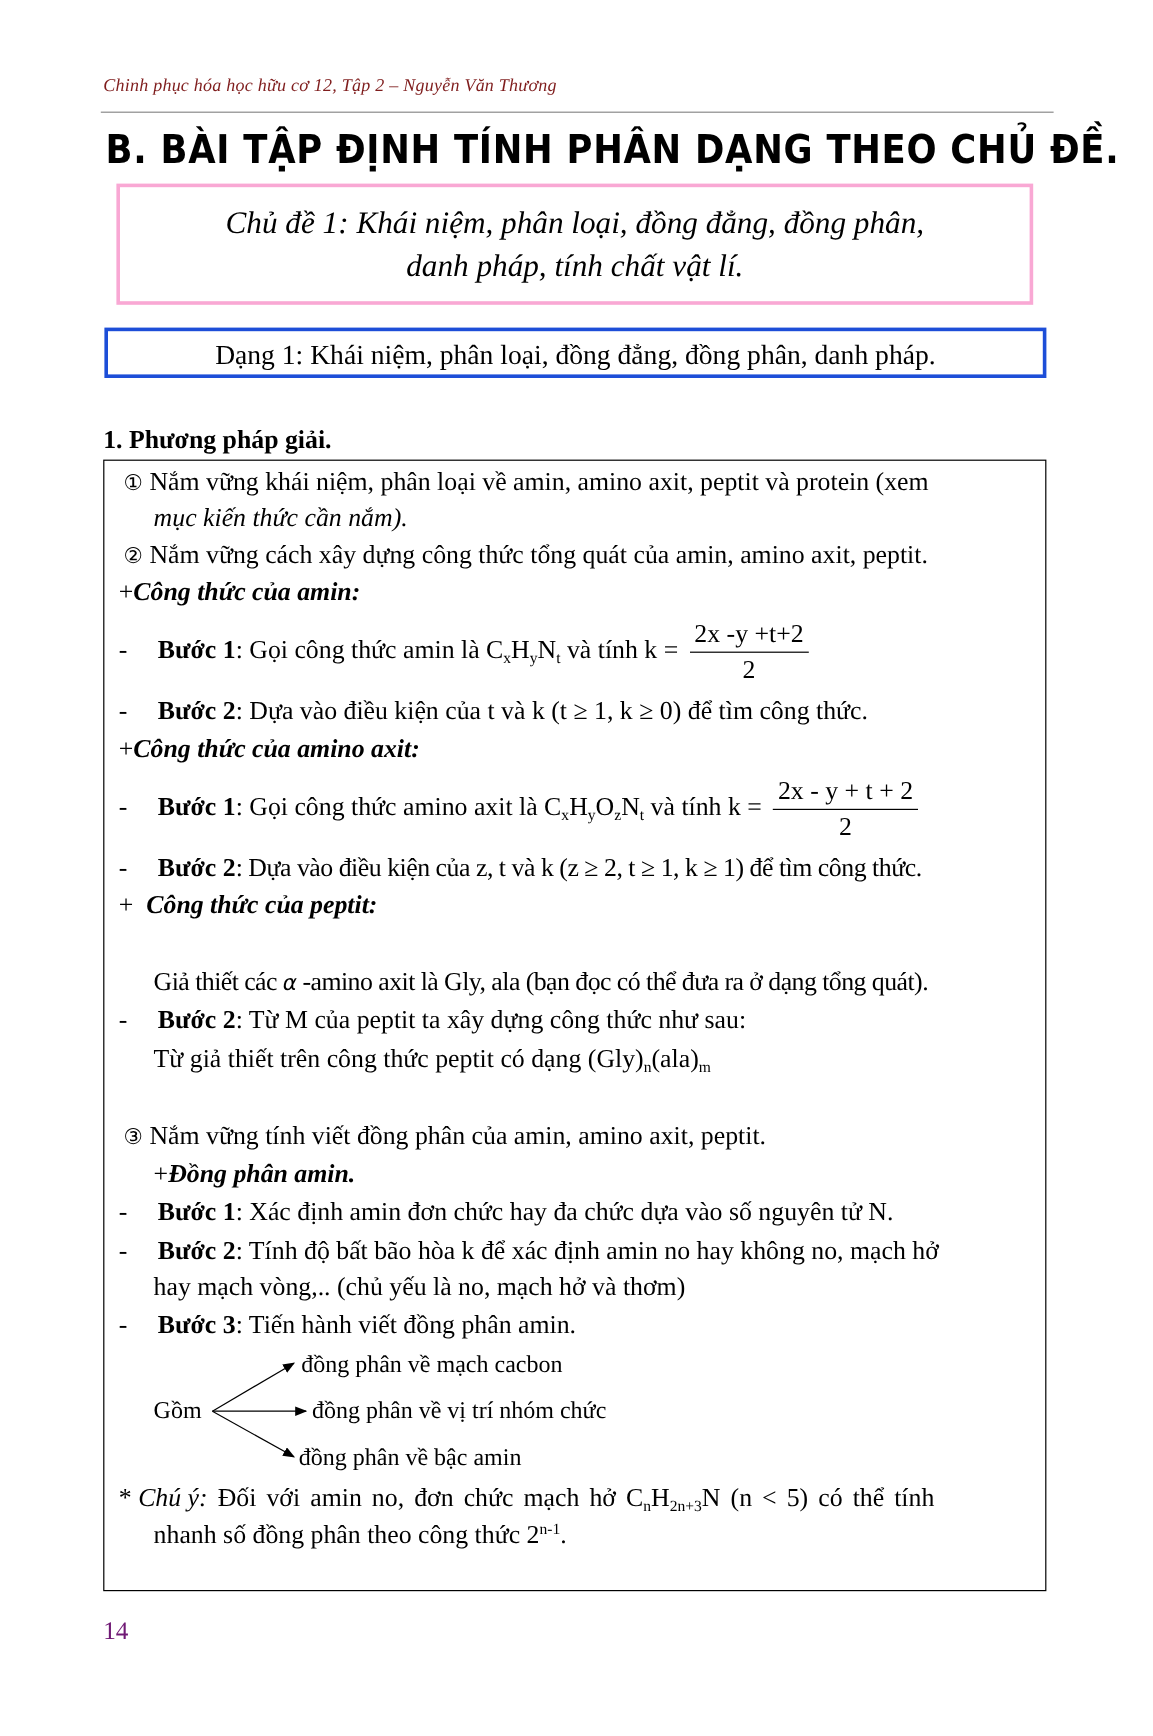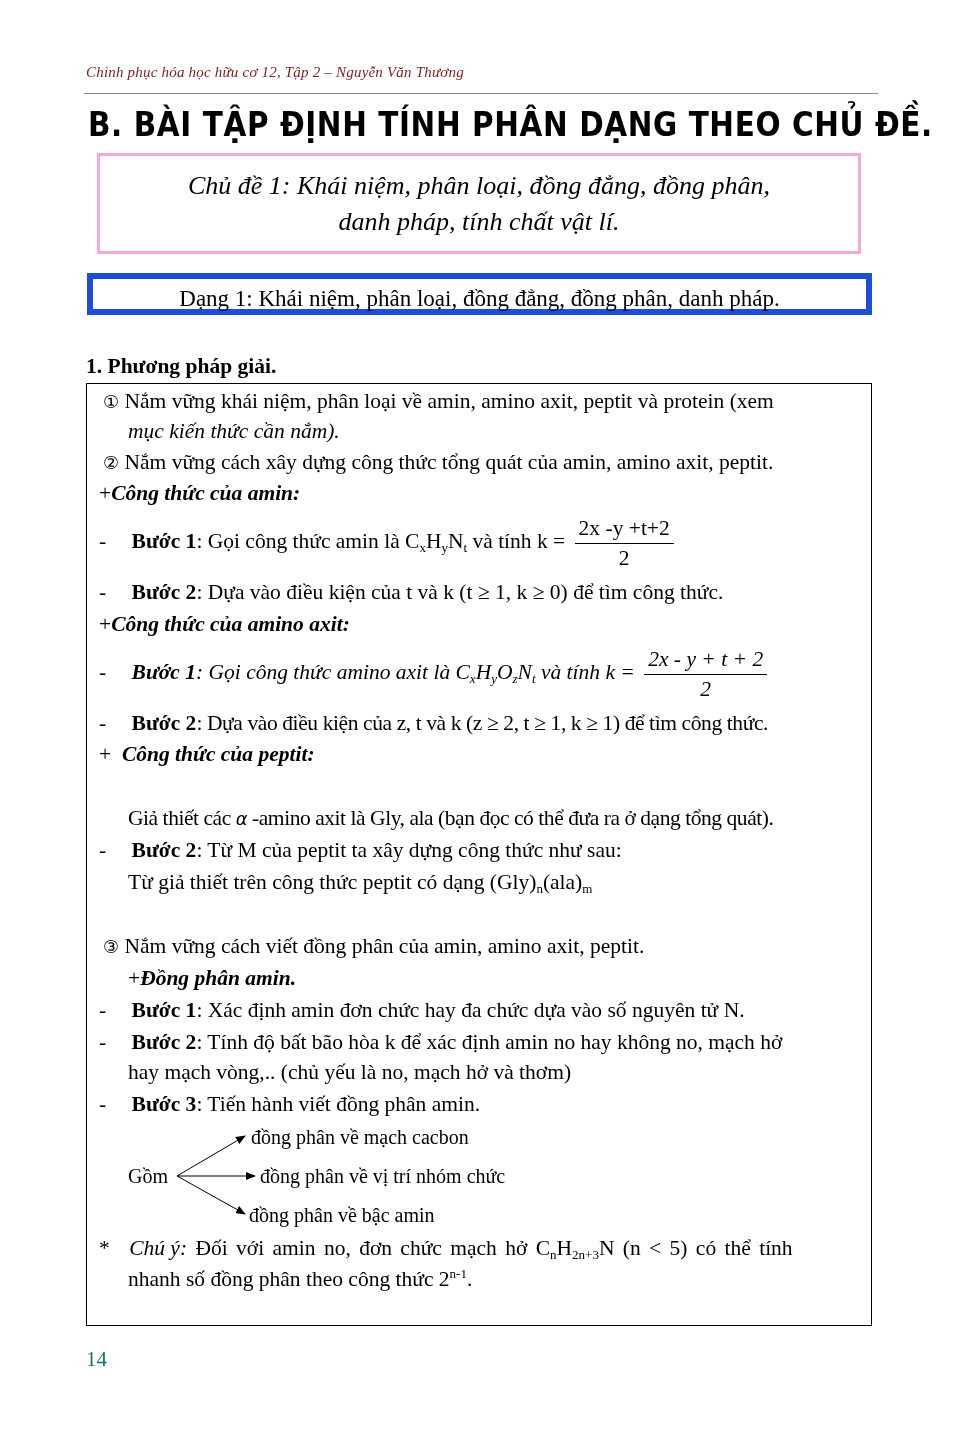--- a/index.html
+++ b/index.html
@@ -7,36 +7,36 @@
          font-family: "Liberation Serif", serif; color: #000; }
   .running-header { position: absolute; left: 86px; top: 64px; width: 792px;
          font-style: italic; font-size: 15px; color: #7f1d1d; letter-spacing: 0.2px; }
   .header-rule { position: absolute; left: 84px; top: 93px; width: 794px; height: 1px; background: #8a8a8a; }
   .section-title { position: absolute; left: 88px; top: 106px; width: 790px;
          font-family: "DejaVu Sans", sans-serif; font-weight: bold; font-size: 29.5px;
          letter-spacing: 0.6px; transform: scaleY(1.12); transform-origin: left top; white-space: nowrap; }
   .topic-box { position: absolute; left: 97px; top: 153px; width: 764px; height: 101px;
          border: 3px solid #f9a8d4; text-align: center; font-style: italic; font-size: 26px; line-height: 36px; padding-top: 12px; box-sizing: border-box; }
   .type-box { position: absolute; left: 87px; top: 273px; width: 785px; height: 42px;
-         border: 6px solid #1d4ed8; box-sizing: border-box; text-align: center; font-size: 23px; line-height: 40px; }
+         border: 3px solid #1d4ed8; box-sizing: border-box; text-align: center; font-size: 23px; line-height: 40px; }
   .method-heading { position: absolute; left: 86px; top: 354px; font-weight: bold; font-size: 21.5px; }
   .content-box { position: absolute; left: 86px; top: 383px; width: 786px; height: 943px;
          border: 1px solid #000; box-sizing: border-box; }
   .line { position: absolute; font-size: 21.5px; white-space: nowrap; line-height: 28px; }
   .circ { font-family: "DejaVu Sans", sans-serif; font-size: 18px; }
   .b { font-weight: bold; }
   .i { font-style: italic; }
   .bi { font-weight: bold; font-style: italic; }
   sub { font-size: 13px; vertical-align: -4px; line-height: 0; }
   sup { font-size: 13px; vertical-align: 8px; line-height: 0; }
   .frac { display: inline-block; vertical-align: middle; text-align: center; margin-left: 4px; }
   .frac .num { display: block; border-bottom: 1px solid #000; padding: 0 4px 2px 4px; line-height: 26px; }
   .frac .den { display: block; line-height: 28px; }
   .alpha { font-family: "DejaVu Sans", sans-serif; font-style: italic; font-size: 18px; }
-  .page-number { position: absolute; left: 86px; top: 1347px; font-size: 21px; color: #0f766e; }
+  .page-number { position: absolute; left: 86px; top: 1347px; font-size: 21px; color: #701a75; }
   svg.arrows { position: absolute; left: 80px; top: 730px; }
 </style>
 </head>
 <body>
 
 <div class="running-header">Chinh phục hóa học hữu cơ 12, Tập 2 – Nguyễn Văn Thương</div>
 <div class="header-rule"></div>
 
 <div class="section-title">B. BÀI TẬP ĐỊNH TÍNH PHÂN DẠNG THEO CHỦ ĐỀ.</div>
 
@@ -77,21 +77,21 @@
 
   <div class="line" style="left:12px; top:194px;">
     <span>-</span>
     <span style="margin-left:20px;" class="b">Bước 2</span><span>: Dựa vào điều kiện của t và k (t ≥ 1, k ≥ 0) để tìm công thức.</span>
   </div>
 
   <div class="line" style="left:12px; top:226px;">
     <span>+</span><span class="bi">Công thức của amino axit:</span>
   </div>
 
-  <div class="line" style="left:12px; top:262px;font-style:italic;">
+  <div class="line" style="left:12px; top:262px;">
     <span>-</span>
     <span style="margin-left:20px;" class="b">Bước 1</span><span>: Gọi công thức amino axit là C</span><sub>x</sub><span>H</span><sub>y</sub><span>O</span><sub>z</sub><span>N</span><sub>t</sub><span> và tính  k =</span>
     <span class="frac">
       <span class="num">2x - y + t + 2</span>
       <span class="den">2</span>
     </span>
   </div>
 
   <div class="line" style="left:12px; top:325px;">
     <span>-</span>
@@ -109,21 +109,21 @@
   <div class="line" style="left:12px; top:452px;">
     <span>-</span>
     <span style="margin-left:20px;" class="b">Bước 2</span><span>: Từ M của peptit ta xây dựng công thức như sau:</span>
   </div>
   <div class="line" style="left:41px; top:484px;">
     <span>Từ giả thiết trên công thức peptit có dạng (Gly)</span><sub>n</sub><span>(ala)</span><sub>m</sub>
   </div>
 
   <div class="line" style="left:16px; top:548px;">
     <span class="circ">③</span>
-    <span>Nắm vững cách viết đồng phân của amin, amino axit, peptit.</span>
+    <span>Nắm vững tính viết đồng phân của amin, amino axit, peptit.</span>
   </div>
   <div class="line" style="left:41px; top:580px;">
     <span>+</span><span class="bi">Đồng phân amin.</span>
   </div>
 
   <div class="line" style="left:12px; top:612px;">
     <span>-</span>
     <span style="margin-left:20px;" class="b">Bước 1</span><span>: Xác định amin đơn chức hay đa chức dựa vào số nguyên tử N.</span>
   </div>
   <div class="line" style="left:12px; top:644px;">
@@ -146,20 +146,20 @@
     <line x1="10" y1="62" x2="78" y2="22" stroke="#000" stroke-width="1" marker-end="url(#ah)"></line>
     <line x1="10" y1="62" x2="88" y2="62" stroke="#000" stroke-width="1" marker-end="url(#ah)"></line>
     <line x1="10" y1="62" x2="78" y2="100" stroke="#000" stroke-width="1" marker-end="url(#ah)"></line>
   </svg>
   <div class="line" style="left:164px; top:739px; font-size:20px;">đồng phân về mạch cacbon</div>
   <div class="line" style="left:173px; top:778px; font-size:20px;">đồng phân về vị trí nhóm chức</div>
   <div class="line" style="left:162px; top:817px; font-size:20px;">đồng phân về bậc amin</div>
 
   <div class="line" style="left:12px; top:850px;">
     <span>*</span>
-    <span style="margin-left:14px;" class="i">Chú ý:</span><span style="word-spacing:3px;"> Đối với amin no, đơn chức mạch hở C</span><sub>n</sub><span>H</span><sub>2n+3</sub><span style="word-spacing:3px;">N (n &lt; 5) có thể tính</span>
+    <span style="" class="i">Chú ý:</span><span style="word-spacing:3px;"> Đối với amin no, đơn chức mạch hở C</span><sub>n</sub><span>H</span><sub>2n+3</sub><span style="word-spacing:3px;">N (n &lt; 5) có thể tính</span>
   </div>
   <div class="line" style="left:41px; top:881px;">
     <span>nhanh số đồng phân theo công thức 2</span><sup>n-1</sup><span>.</span>
   </div>
 </div>
 
 <div class="page-number">14</div>
 
 </body></html>

